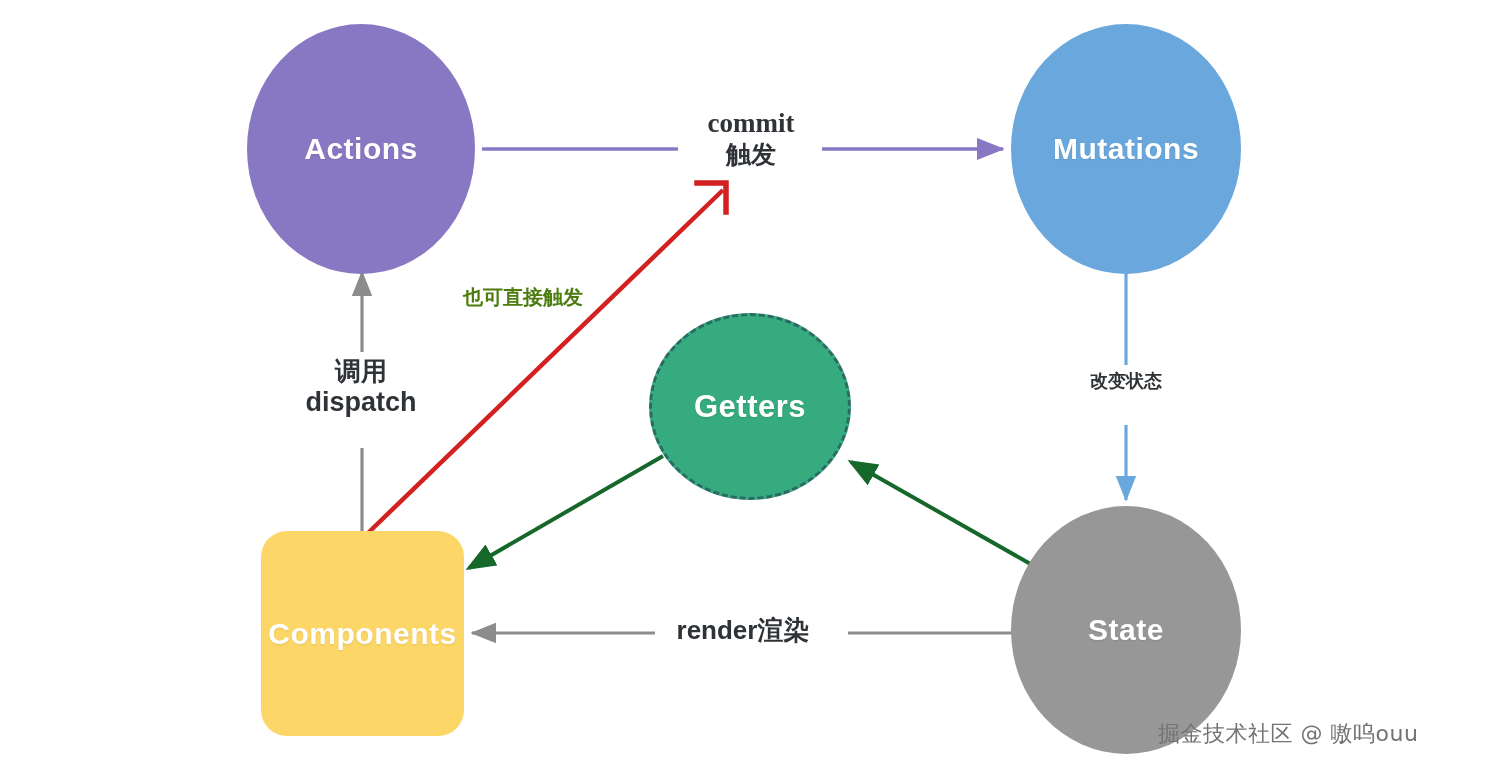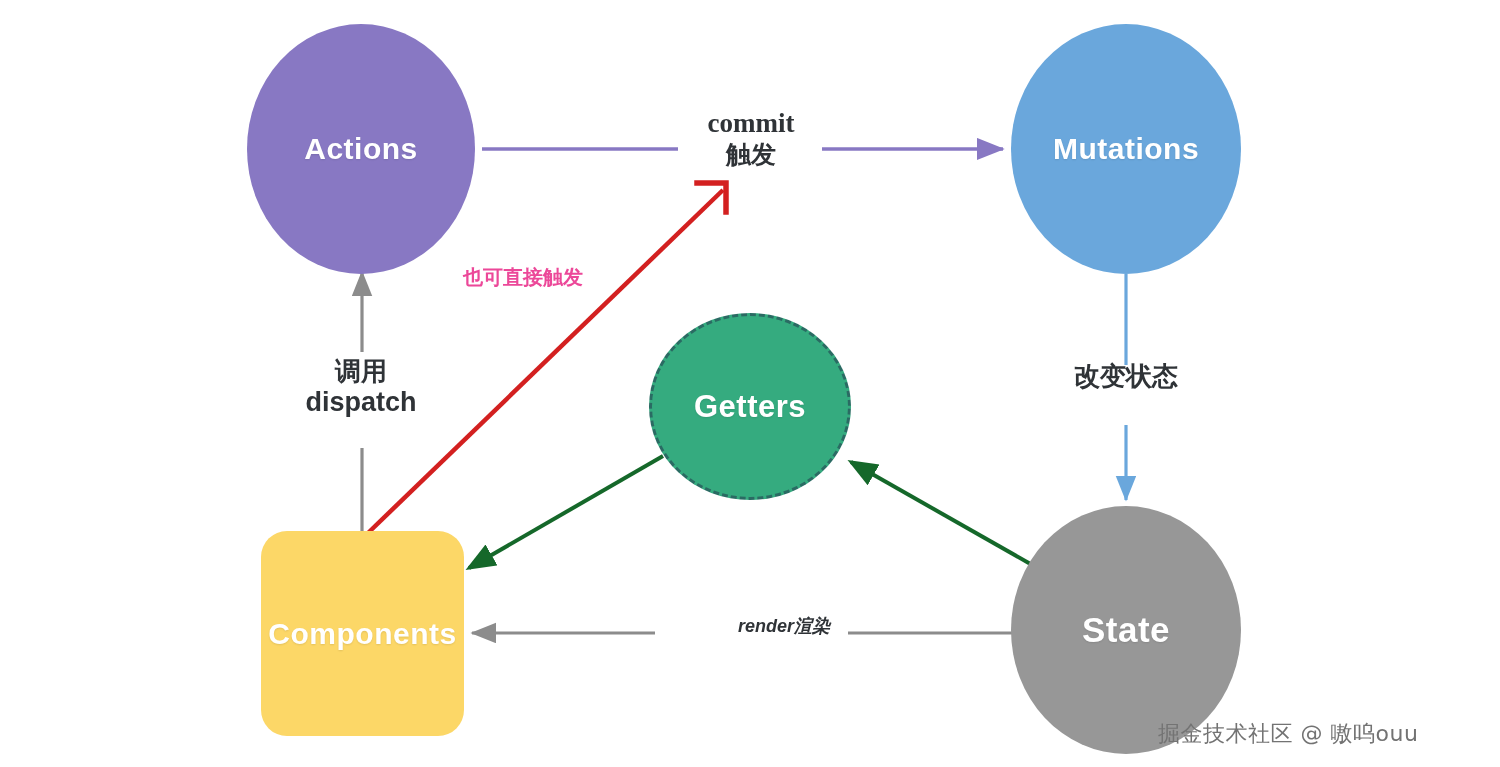--- a/index.html
+++ b/index.html
@@ -56,21 +56,21 @@
     width: 202px; height: 187px;
     background: #35ab7f;
     border: 3px dashed #2a6b63;
     box-sizing: border-box;
     font-size: 31px;
   }
   .node-state {
     left: 1011px; top: 506px;
     width: 230px; height: 248px;
     background: #979797;
-    font-size: 35px;
+    font-size: 30px;
   }
   .node-components {
     left: 261px;  top: 531px;
     width: 203px; height: 205px;
     background: #fcd767;
     border-radius: 26px;
     font-size: 30px;
   }
 
   
@@ -99,40 +99,39 @@
     left: 261px; top: 356px;
     width: 200px;
     font-weight: bold;
     font-size: 27px;
   }
   .lbl-dispatch .cn {
     font-family: "DejaVu Sans", "Liberation Sans", sans-serif;
     font-size: 26px;
   }
   .lbl-change-state {
-    left: 1026px; top: 361px;
-    width: 200px;
-    font-family: "DejaVu Sans", "Liberation Sans", sans-serif;
+    left: 1026px; top: 370px;
+    width: 200px;
+    font-family: "DejaVu Sans", "Liberation Sans", sans-serif;
+    font-weight: bold;
+    font-size: 18px;
+  }
+  .lbl-render {
+    left: 643px; top: 615px;
+    width: 200px;
     font-weight: bold;
     font-size: 26px;
   }
-  .lbl-render {
-    left: 684px; top: 615px;
-    width: 200px;
-    font-weight: bold;
-    font-size: 18px;
-    font-style: italic;
-  }
   .lbl-render .cn {
     font-family: "DejaVu Sans", "Liberation Sans", sans-serif;
   }
   .lbl-direct {
-    left: 443px; top: 266px;
+    left: 443px; top: 286px;
     width: 160px;
-    color: #ec4899;
+    color: #4d7c0f;
     font-family: "DejaVu Sans", "Liberation Sans", sans-serif;
     font-weight: bold;
     font-size: 20px;
   }
 
   
   .watermark {
     position: absolute;
     left: 1158px; top: 719px;
     font-family: "DejaVu Sans", "Liberation Sans", sans-serif;

